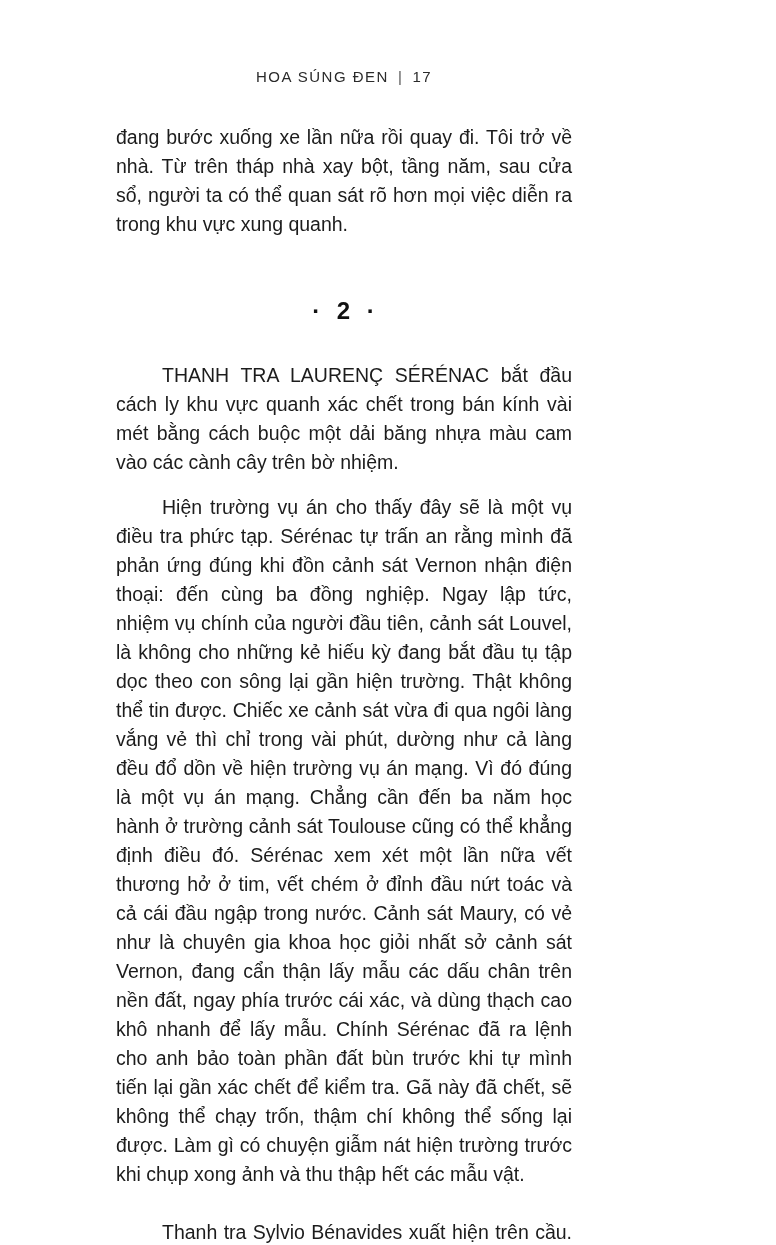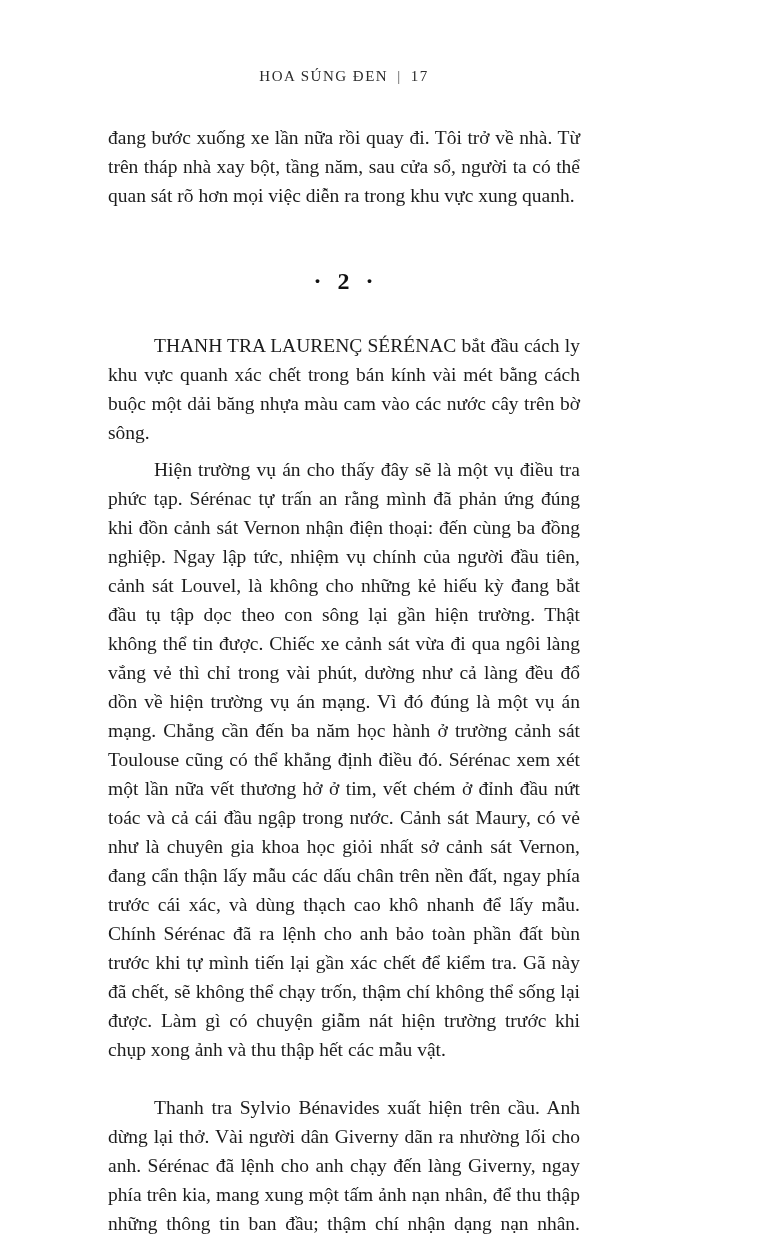--- a/index.html
+++ b/index.html
@@ -7,38 +7,38 @@
     padding: 0;
     background: #ffffff;
   }
   .page {
     position: relative;
     width: 688px;
     height: 1245px;
     box-sizing: border-box;
     background: #ffffff;
     padding: 68px 100px 0 100px;
-    font-family: Liberation Serif, serif;
+    font-family: Liberation Sans, sans-serif;
     color: #1c1c1c;
     overflow: hidden;
   }
   .running-header {
     text-align: center;
     font-size: 15px;
     letter-spacing: 1.5px;
     color: #2a2a2a;
     margin: 0 0 38px 0;
     white-space: nowrap;
   }
   .running-header .divider {
     margin: 0 9px;
     color: #555555;
   }
   .body-text p {
-    margin: 8px;
+    margin: 16px;
     font-size: 19.5px;
     line-height: 29px;
     text-align: justify;
     text-indent: 46px;
   }
   .body-text p.no-indent {
     text-indent: 0;
   }
   .chapter-heading {
     text-align: center;
@@ -62,21 +62,21 @@
     <span>HOA SÚNG ĐEN</span><span class="divider">|</span><span>17</span>
   </div>
 
   <div class="body-text">
 
     <p class="no-indent">đang bước xuống xe lần nữa rồi quay đi. Tôi trở về nhà. Từ trên tháp nhà xay bột, tầng năm, sau cửa sổ, người ta có thể quan sát rõ hơn mọi việc diễn ra trong khu vực xung quanh.</p>
 
 
     <div class="chapter-heading">· 2 ·</div>
 
-    <p>THANH TRA LAURENÇ SÉRÉNAC bắt đầu cách ly khu vực quanh xác chết trong bán kính vài mét bằng cách buộc một dải băng nhựa màu cam vào các nước cây trên bờ sông.</p>
+    <p>THANH TRA LAURENÇ SÉRÉNAC bắt đầu cách ly khu vực quanh xác chết trong bán kính vài mét bằng cách buộc một dải băng nhựa màu cam vào các cành cây trên bờ nhiệm.</p>
 
     <p>Hiện trường vụ án cho thấy đây sẽ là một vụ điều tra phức tạp. Sérénac tự trấn an rằng mình đã phản ứng đúng khi đồn cảnh sát Vernon nhận điện thoại: đến cùng ba đồng nghiệp. Ngay lập tức, nhiệm vụ chính của người đầu tiên, cảnh sát Louvel, là không cho những kẻ hiếu kỳ đang bắt đầu tụ tập dọc theo con sông lại gần hiện trường. Thật không thể tin được. Chiếc xe cảnh sát vừa đi qua ngôi làng vắng vẻ thì chỉ trong vài phút, dường như cả làng đều đổ dồn về hiện trường vụ án mạng. Vì đó đúng là một vụ án mạng. Chẳng cần đến ba năm học hành ở trường cảnh sát Toulouse cũng có thể khẳng định điều đó. Sérénac xem xét một lần nữa vết thương hở ở tim, vết chém ở đỉnh đầu nứt toác và cả cái đầu ngập trong nước. Cảnh sát Maury, có vẻ như là chuyên gia khoa học giỏi nhất sở cảnh sát Vernon, đang cẩn thận lấy mẫu các dấu chân trên nền đất, ngay phía trước cái xác, và dùng thạch cao khô nhanh để lấy mẫu. Chính Sérénac đã ra lệnh cho anh bảo toàn phần đất bùn trước khi tự mình tiến lại gần xác chết để kiểm tra. Gã này đã chết, sẽ không thể chạy trốn, thậm chí không thể sống lại được. Làm gì có chuyện giẫm nát hiện trường trước khi chụp xong ảnh và thu thập hết các mẫu vật.</p>
 
     <p class="section-break">Thanh tra Sylvio Bénavides xuất hiện trên cầu. Anh dừng lại thở. Vài người dân Giverny dãn ra nhường lối cho anh. Sérénac đã lệnh cho anh chạy đến làng Giverny, ngay phía trên kia, mang xung một tấm ảnh nạn nhân, để thu thập những thông tin ban đầu; thậm chí nhận dạng nạn nhân. Thanh tra Sérénac</p>
 
   </div>
 
 </div>
 
 </body></html>

